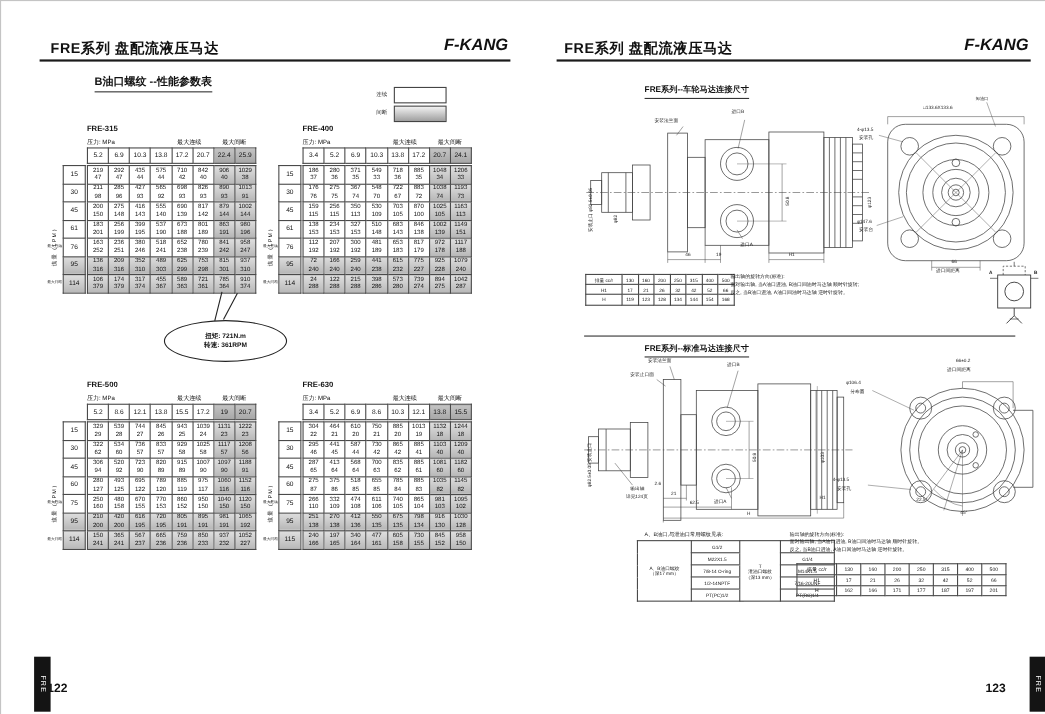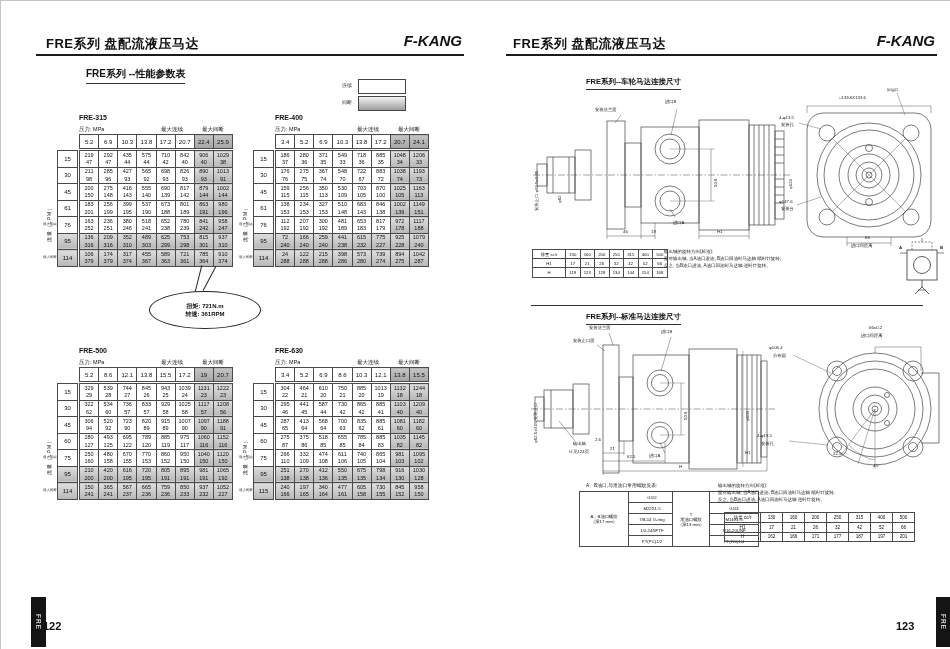--- a/index.html
+++ b/index.html
@@ -78,21 +78,21 @@
 </head>
 <body>
 
 <div class="sheet">
 
   <div class="page page-left">
     <div class="hdr-title" style="left:45px;">FRE系列 盘配流液压马达</div>
     <div class="hdr-brand" style="right:14px;">F-KANG</div>
     <div class="hdr-rule" style="left:35px;right:12px;"></div>
 
-    <div class="sec-title-main">FRE系列 --性能参数表</div>
+    <div class="sec-title-main">B油口螺纹 --性能参数表</div>
 
     <div class="legend-label" style="left:341px;top:81px;">连续</div>
     <div class="legend-box cont" style="left:357px;top:78px;"></div>
     <div class="legend-label" style="left:341px;top:98px;">间断</div>
     <div class="legend-box intm" style="left:357px;top:95px;"></div>
 
     <div class="perf" style="left:42px;top:113px;">
         <div class="pt-name">FRE-315</div>
         <div class="pt-press">压力: MPa</div>
         <div class="pt-maxc">最大连续</div>

